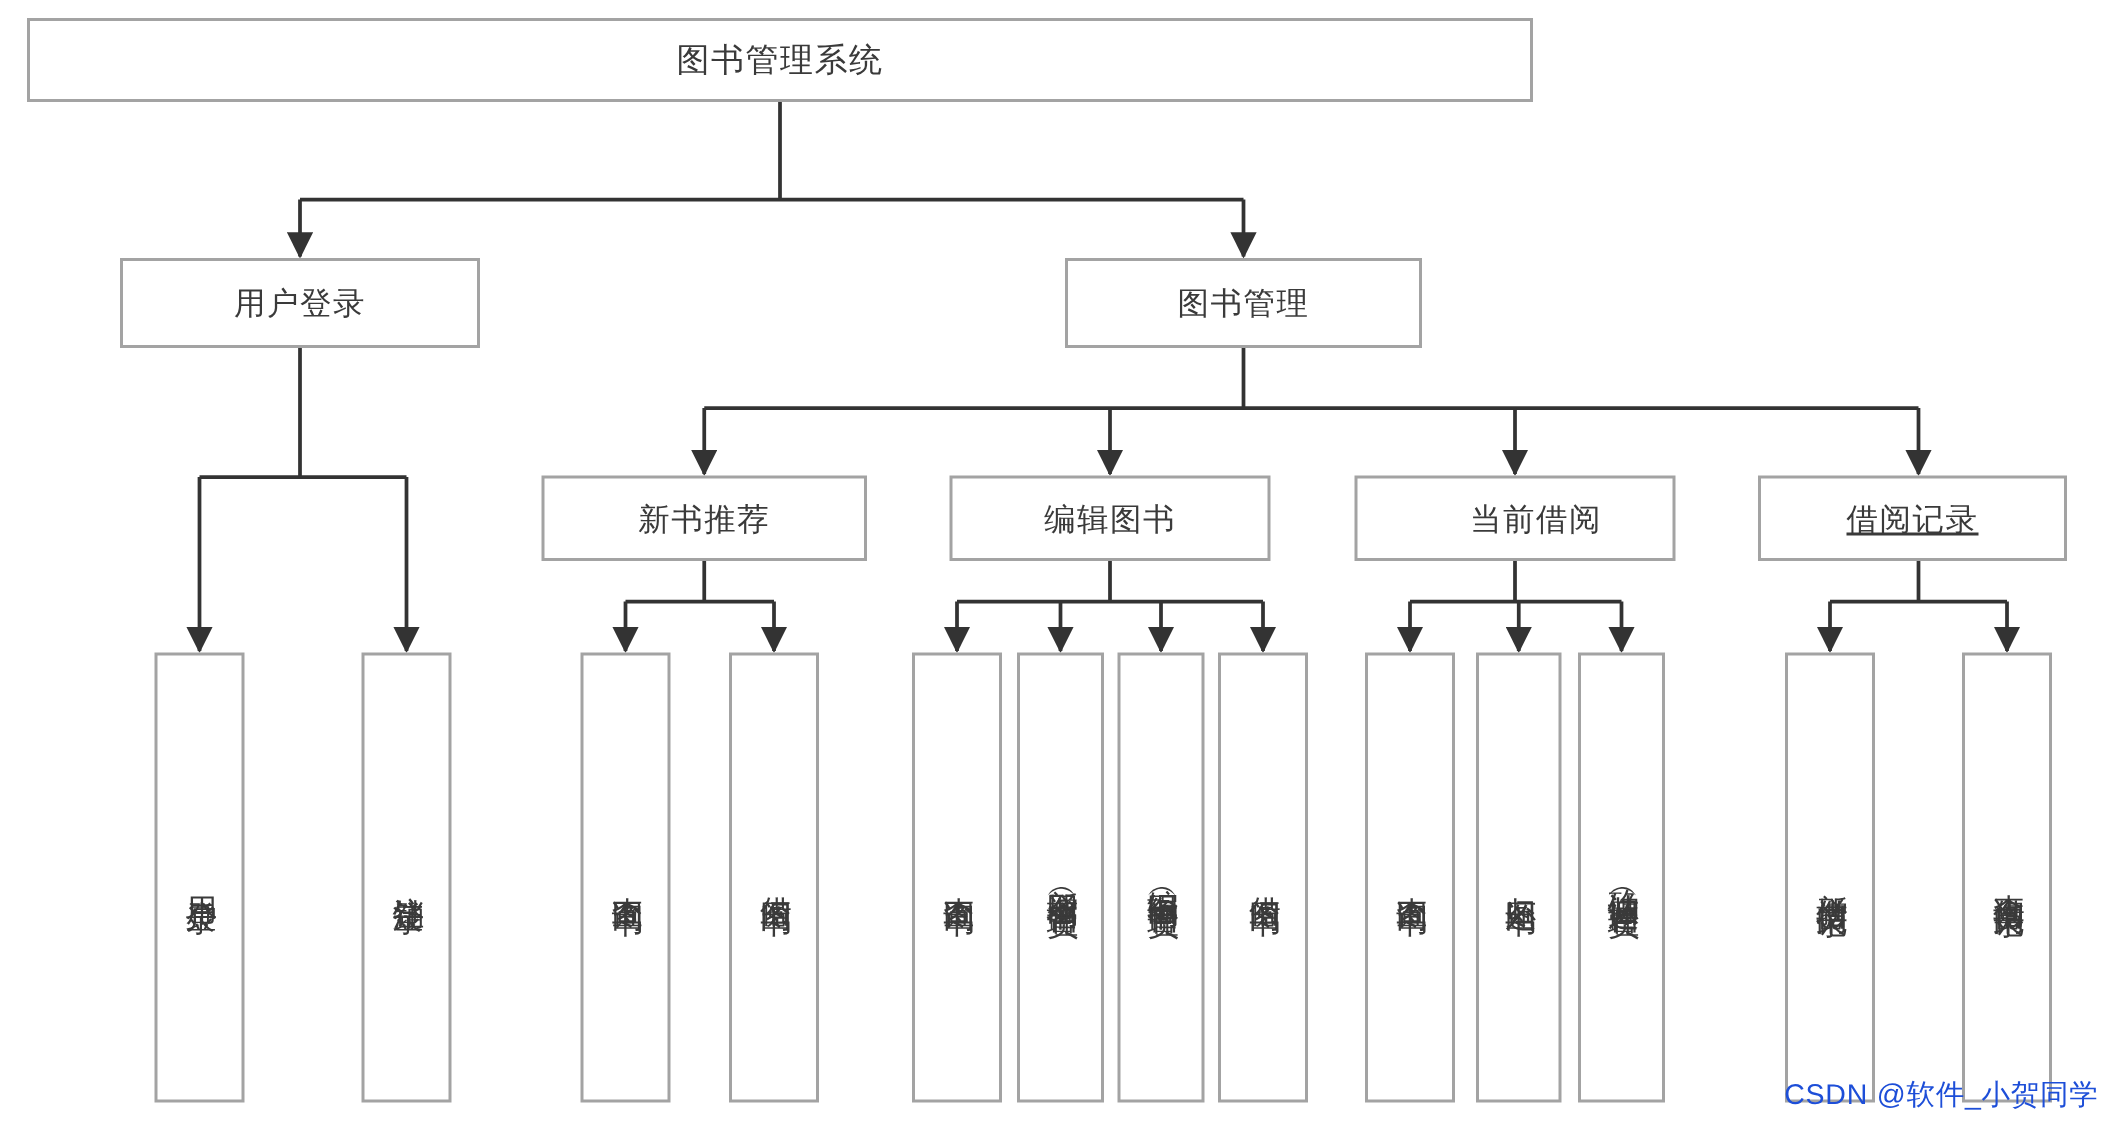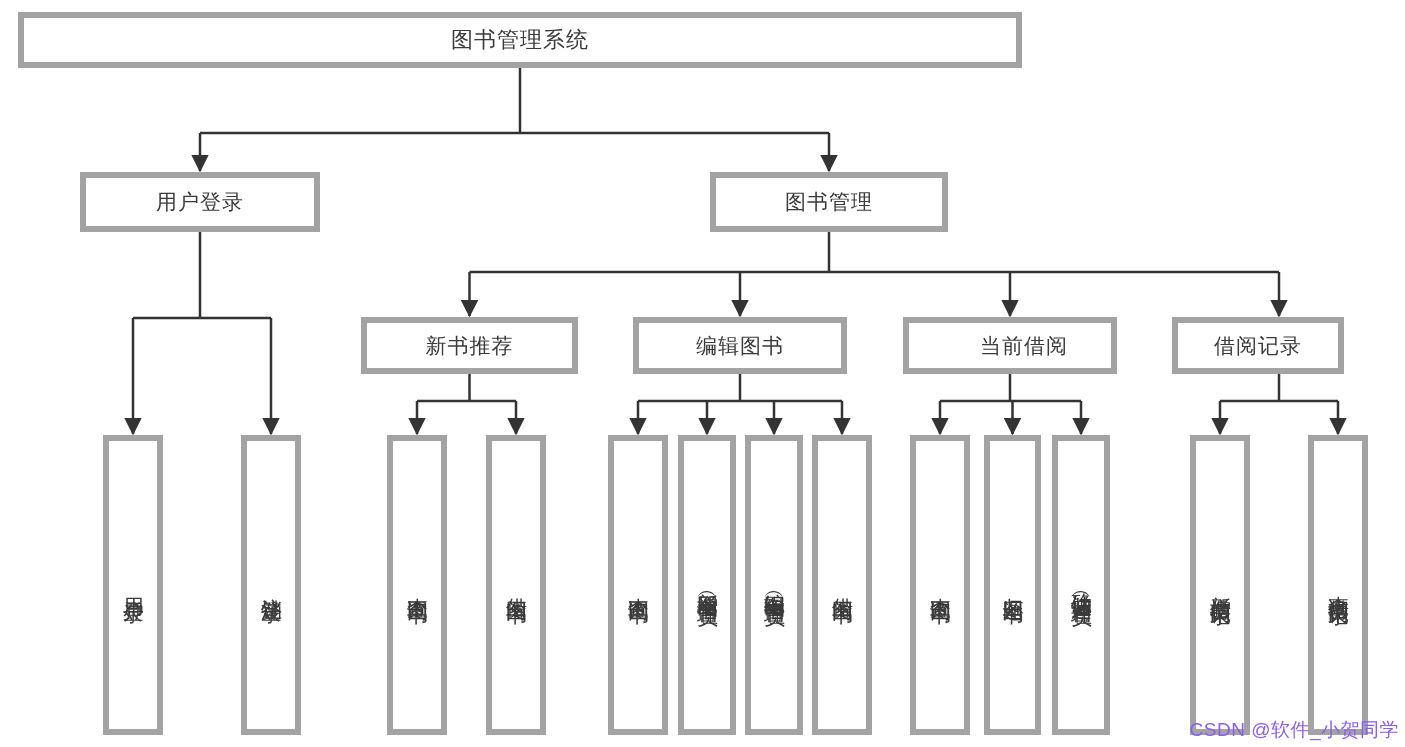--- a/index.html
+++ b/index.html
@@ -23,21 +23,21 @@
     left: 0;
     top: 0;
     width: 1405px;
     height: 747px;
     pointer-events: none;
   }
   .node {
     position: absolute;
     box-sizing: border-box;
     background: #ffffff;
-    border: 6px solid #a3a3a3;
+    border: 2px solid #a3a3a3;
     display: flex;
     align-items: center;
     justify-content: center;
     color: #3a3a3a;
   }
   .node-h {
     font-size: 21px;
     letter-spacing: 1px;
     white-space: nowrap;
   }
@@ -55,21 +55,21 @@
     color: #3a3a3a;
   }
   .root-node {
     font-size: 22px;
   }
   .watermark {
     position: absolute;
     right: 6px;
     bottom: 4px;
     font-size: 19px;
-    color: #8b5cf6;
+    color: #1d4ed8;
     letter-spacing: 0.5px;
     white-space: nowrap;
   }
 </style>
 </head>
 <body>
 
 <div id="canvas">
   <svg id="wires" xmlns="http://www.w3.org/2000/svg">
     <defs>
@@ -126,21 +126,21 @@
       </div>
       <div class="node node-h" style="left: 361px; top: 317px; width: 217px; height: 57px;">
         <span>新书推荐</span>
       </div>
       <div class="node node-h" style="left: 633px; top: 317px; width: 214px; height: 57px;">
         <span>编辑图书</span>
       </div>
       <div class="node node-h" style="left: 903px; top: 317px; width: 214px; height: 57px; padding-left: 28px;">
         <span>当前借阅</span>
       </div>
-      <div class="node node-h" style="left: 1172px; top: 317px; width: 172px; height: 57px;">
+      <div class="node node-h" style="left: 1172px; top: 317px; width: 206px; height: 57px; text-decoration: underline;">
         <span>借阅记录</span>
       </div>
       <div class="node node-v" style="left: 103px; top: 435px; width: 60px; height: 300px;">
         <span class="vtext">用户登录</span>
       </div>
       <div class="node node-v" style="left: 241px; top: 435px; width: 60px; height: 300px;">
         <span class="vtext">注销登录</span>
       </div>
       <div class="node node-v" style="left: 387px; top: 435px; width: 60px; height: 300px;">
         <span class="vtext">查询图书</span>

